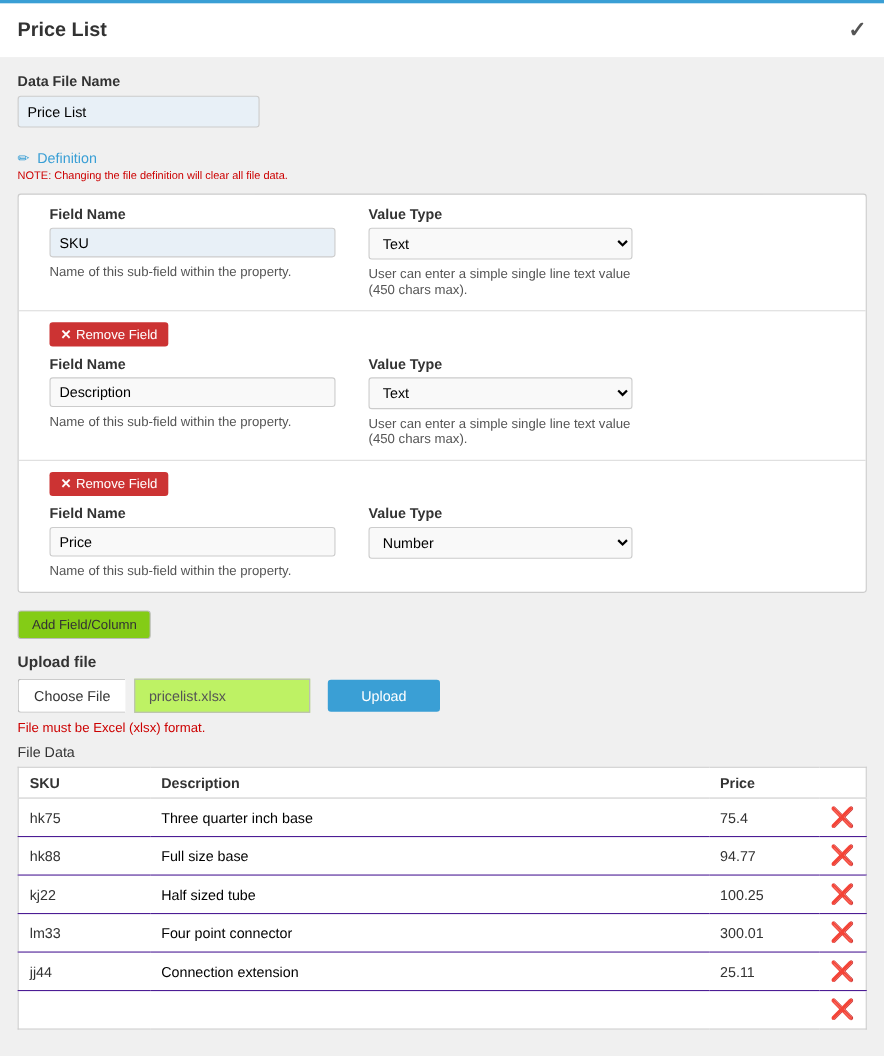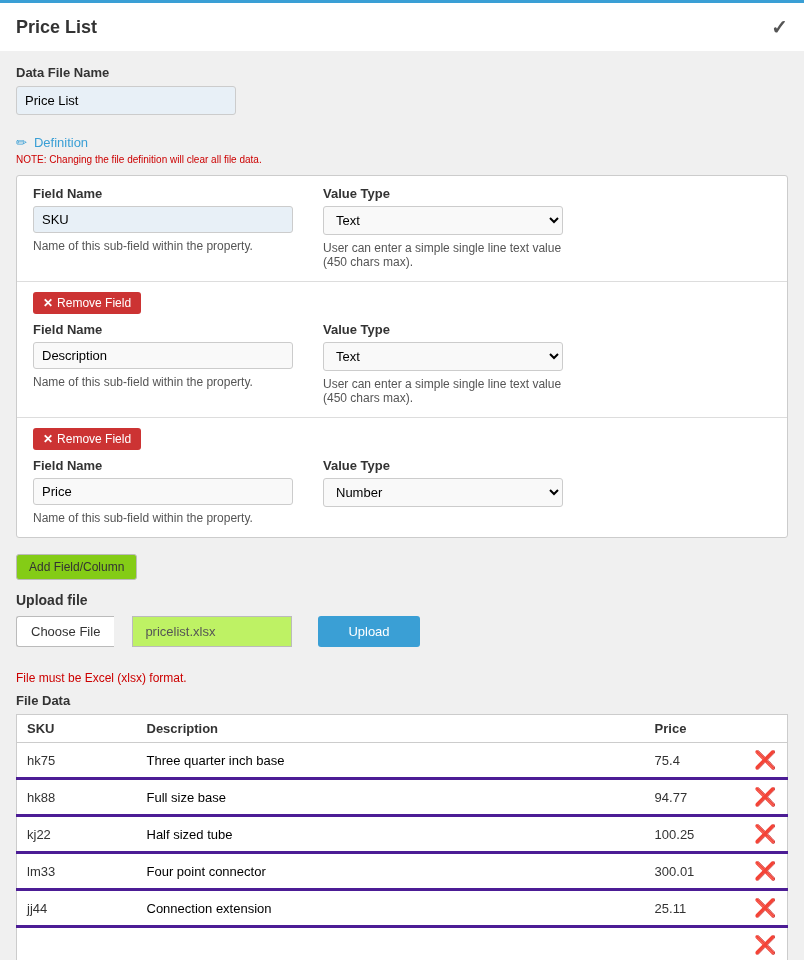--- a/index.html
+++ b/index.html
@@ -62,21 +62,21 @@
       margin-top: 4px;
       margin-bottom: 10px;
     }
     .fields-container {
       border: 1px solid #ccc;
       background: #fff;
       border-radius: 3px;
       margin-bottom: 8px;
     }
     .field-block {
-      padding: 10px 16px 12px;
+      padding: 10px 28px 12px;
       border-bottom: 1px solid #ddd;
       position: relative;
     }
     .field-block:last-child {
       border-bottom: none;
     }
     .remove-btn {
       background: #cc3333;
       color: #fff;
       border: none;
@@ -148,22 +148,23 @@
     .upload-section {
       margin-top: 12px;
     }
     .upload-label {
       font-weight: bold;
       font-size: 14px;
       margin-bottom: 8px;
     }
     .upload-row {
       display: flex;
-      gap: 18px;
-      margin-bottom: 24px;
+      align-items: center;
+      gap: 8px;
+      margin-bottom: 6px;
     }
     .choose-file-btn {
       background: #fff;
       border: 1px solid #bbb;
       border-right: none;
       border-radius: 3px 0 0 3px;
       padding: 7px 14px;
       font-size: 13px;
       cursor: pointer;
       color: #333;
@@ -188,41 +189,41 @@
     }
     .file-format-note {
       font-size: 12px;
       color: #cc0000;
       margin-bottom: 8px;
     }
     .file-data-section {
       margin-top: 6px;
     }
     .file-data-label {
-      font-weight: bold;
+      font-weight: normal;
       font-size: 13px;
       margin-bottom: 6px;
     }
     .data-table {
       width: 100%;
       border-collapse: collapse;
       background: #fff;
       border: 1px solid #ccc;
     }
     .data-table th {
       text-align: left;
       font-weight: bold;
       padding: 6px 10px;
       border-bottom: 1px solid #ccc;
       font-size: 13px;
       background: #fff;
     }
     .data-table td {
       padding: 8px 10px;
-      border-bottom: 3px solid #4c1d95;
+      border-bottom: 1px solid #4c1d95;
       font-size: 13px;
       vertical-align: middle;
     }
     .data-table tr:last-child td {
       border-bottom: none;
     }
     .td-sku {
       width: 120px;
       color: #333;
     }

